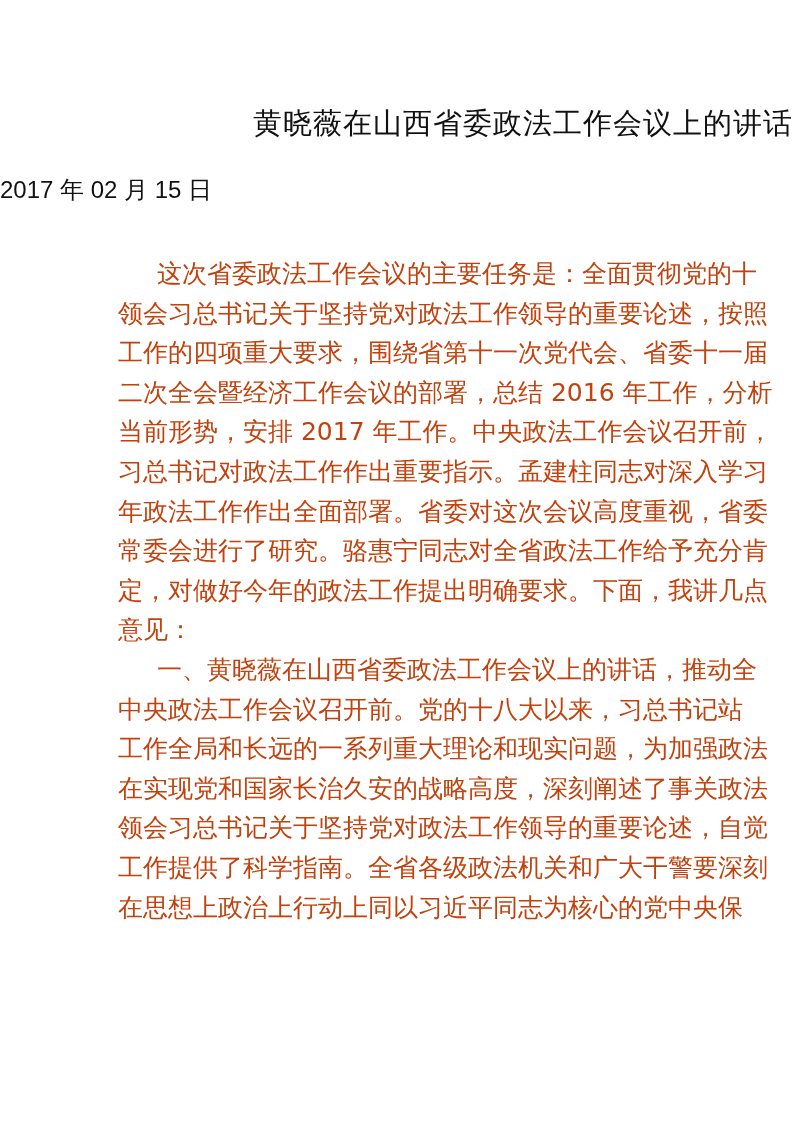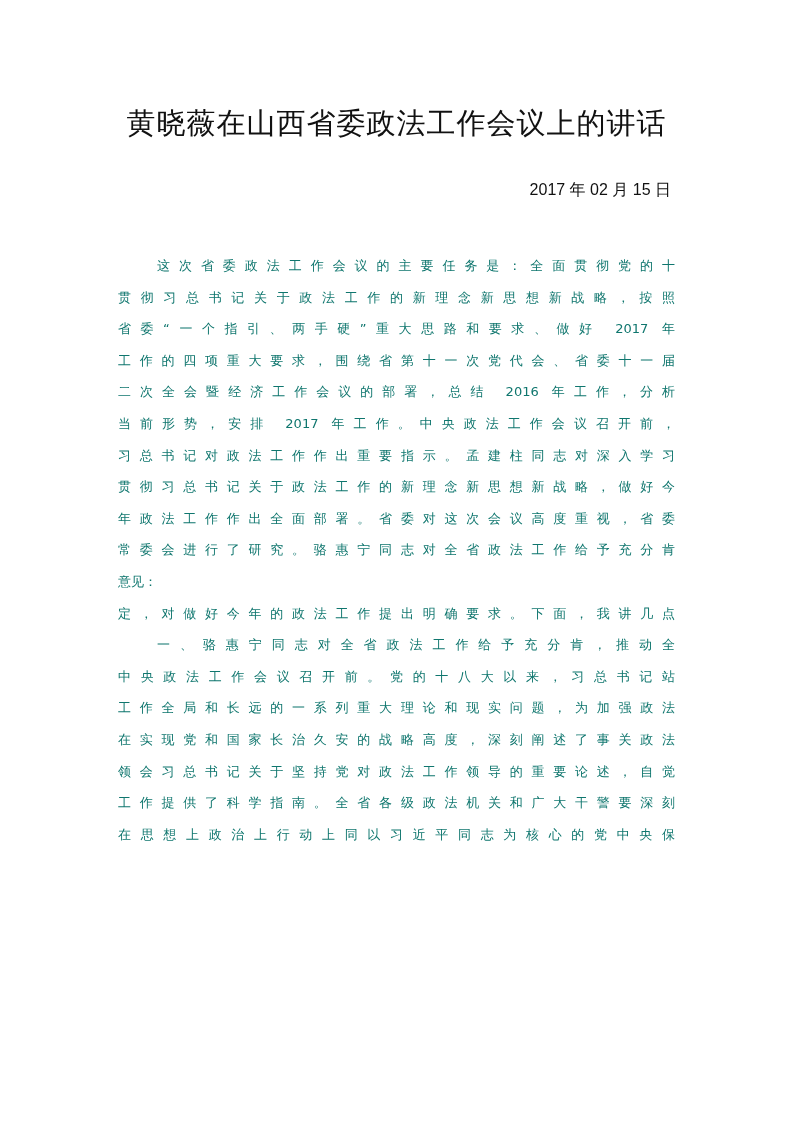--- a/index.html
+++ b/index.html
@@ -19,91 +19,90 @@
       left: 0; top: 0;
       width: 793px;
       height: 1122px;
       background: #ffffff;
     }
     .title {
       position: absolute;
       top: 103px;
       left: 0;
       width: 793px;
-      text-align: center;
+      text-align: right;
       font-family: "DejaVu Serif", "Liberation Serif", serif;
       font-size: 29px;
       letter-spacing: 1px;
       line-height: 40px;
       color: #111111;
       white-space: nowrap;
     }
     .date {
       position: absolute;
       top: 176px;
       left: 0;
       width: 671px;
-      text-align: right;
+      text-align: left;
       font-family: "Liberation Sans", "DejaVu Sans", sans-serif;
-      font-size: 16px;
+      font-size: 24px;
       line-height: 28px;
       color: #111111;
       white-space: pre;
     }
     .body {
       position: absolute;
       top: 250px;
       left: 118px;
       width: 557px;
     }
     .line {
       display: block;
       height: 31.6px;
       line-height: 31.6px;
       font-family: "DejaVu Sans", "Liberation Sans", sans-serif;
-      font-size: 13px;
-      color: #0f766e;
+      font-size: 25px;
+      color: #c2410c;
       white-space: nowrap;
       text-align: justify;
       text-align-last: justify;
       overflow: visible;
+      margin-top: 8px;
     }
     .line.indent {
       padding-left: 39px;
     }
     .line.last {
       text-align-last: left;
     }
   </style>
 </head>
 <body>
 
 <div class="page">
   <div class="title">黄晓薇在山西省委政法工作会议上的讲话</div>
   <div class="date">2017 年 02 月 15 日</div>
 
   <div class="body">
 
     <div>
       <span class="line indent">这次省委政法工作会议的主要任务是：全面贯彻党的十</span>
-      <span class="line">贯彻习总书记关于政法工作的新理念新思想新战略，按照</span>
-      <span class="line">省委“一个指引、两手硬”重大思路和要求、做好 2017 年</span>
+      <span class="line">领会习总书记关于坚持党对政法工作领导的重要论述，按照</span>
       <span class="line">工作的四项重大要求，围绕省第十一次党代会、省委十一届</span>
       <span class="line">二次全会暨经济工作会议的部署，总结 2016 年工作，分析</span>
       <span class="line">当前形势，安排 2017 年工作。中央政法工作会议召开前，</span>
       <span class="line">习总书记对政法工作作出重要指示。孟建柱同志对深入学习</span>
-      <span class="line">贯彻习总书记关于政法工作的新理念新思想新战略，做好今</span>
       <span class="line">年政法工作作出全面部署。省委对这次会议高度重视，省委</span>
       <span class="line">常委会进行了研究。骆惠宁同志对全省政法工作给予充分肯</span>
+      <span class="line">定，对做好今年的政法工作提出明确要求。下面，我讲几点</span>
       <span class="line last">意见：</span>
-      <span class="line">定，对做好今年的政法工作提出明确要求。下面，我讲几点</span>
     </div>
 
     <div>
-      <span class="line indent">一、骆惠宁同志对全省政法工作给予充分肯，推动全</span>
+      <span class="line indent">一、黄晓薇在山西省委政法工作会议上的讲话，推动全</span>
       <span class="line">中央政法工作会议召开前。党的十八大以来，习总书记站</span>
       <span class="line">工作全局和长远的一系列重大理论和现实问题，为加强政法</span>
       <span class="line">在实现党和国家长治久安的战略高度，深刻阐述了事关政法</span>
       <span class="line">领会习总书记关于坚持党对政法工作领导的重要论述，自觉</span>
       <span class="line">工作提供了科学指南。全省各级政法机关和广大干警要深刻</span>
       <span class="line">在思想上政治上行动上同以习近平同志为核心的党中央保</span>
     </div>
   </div>
 </div>
 

